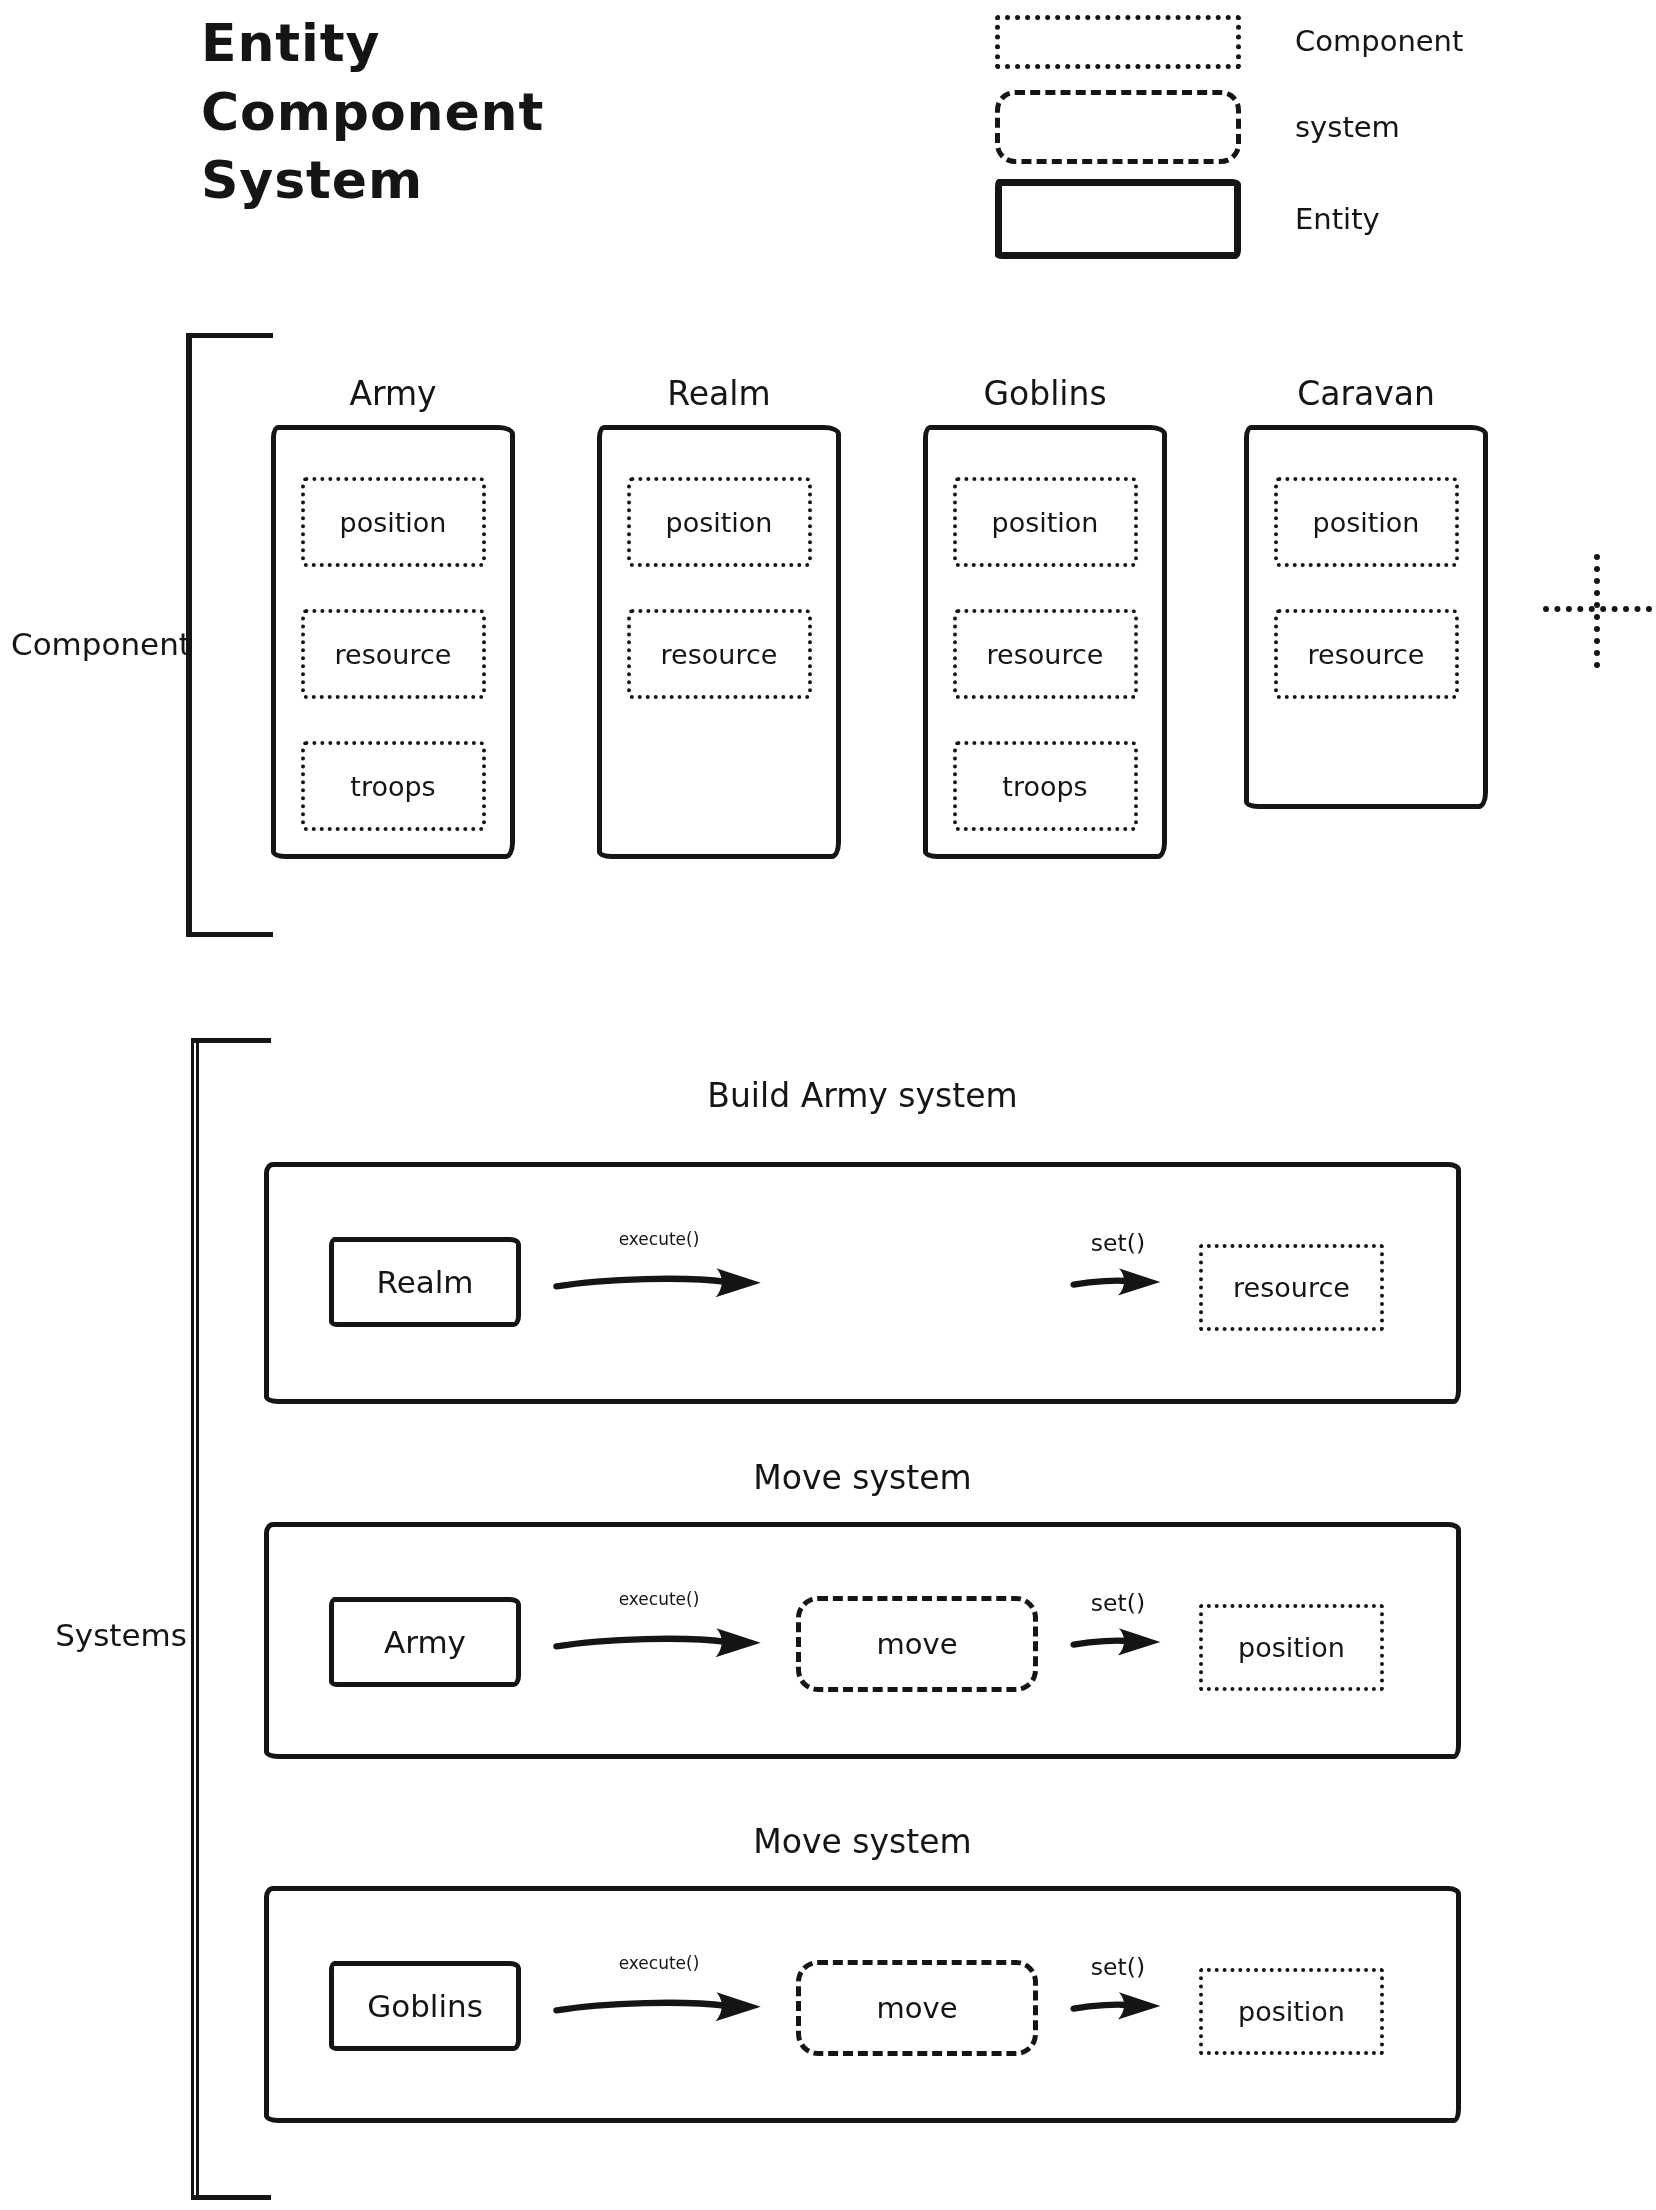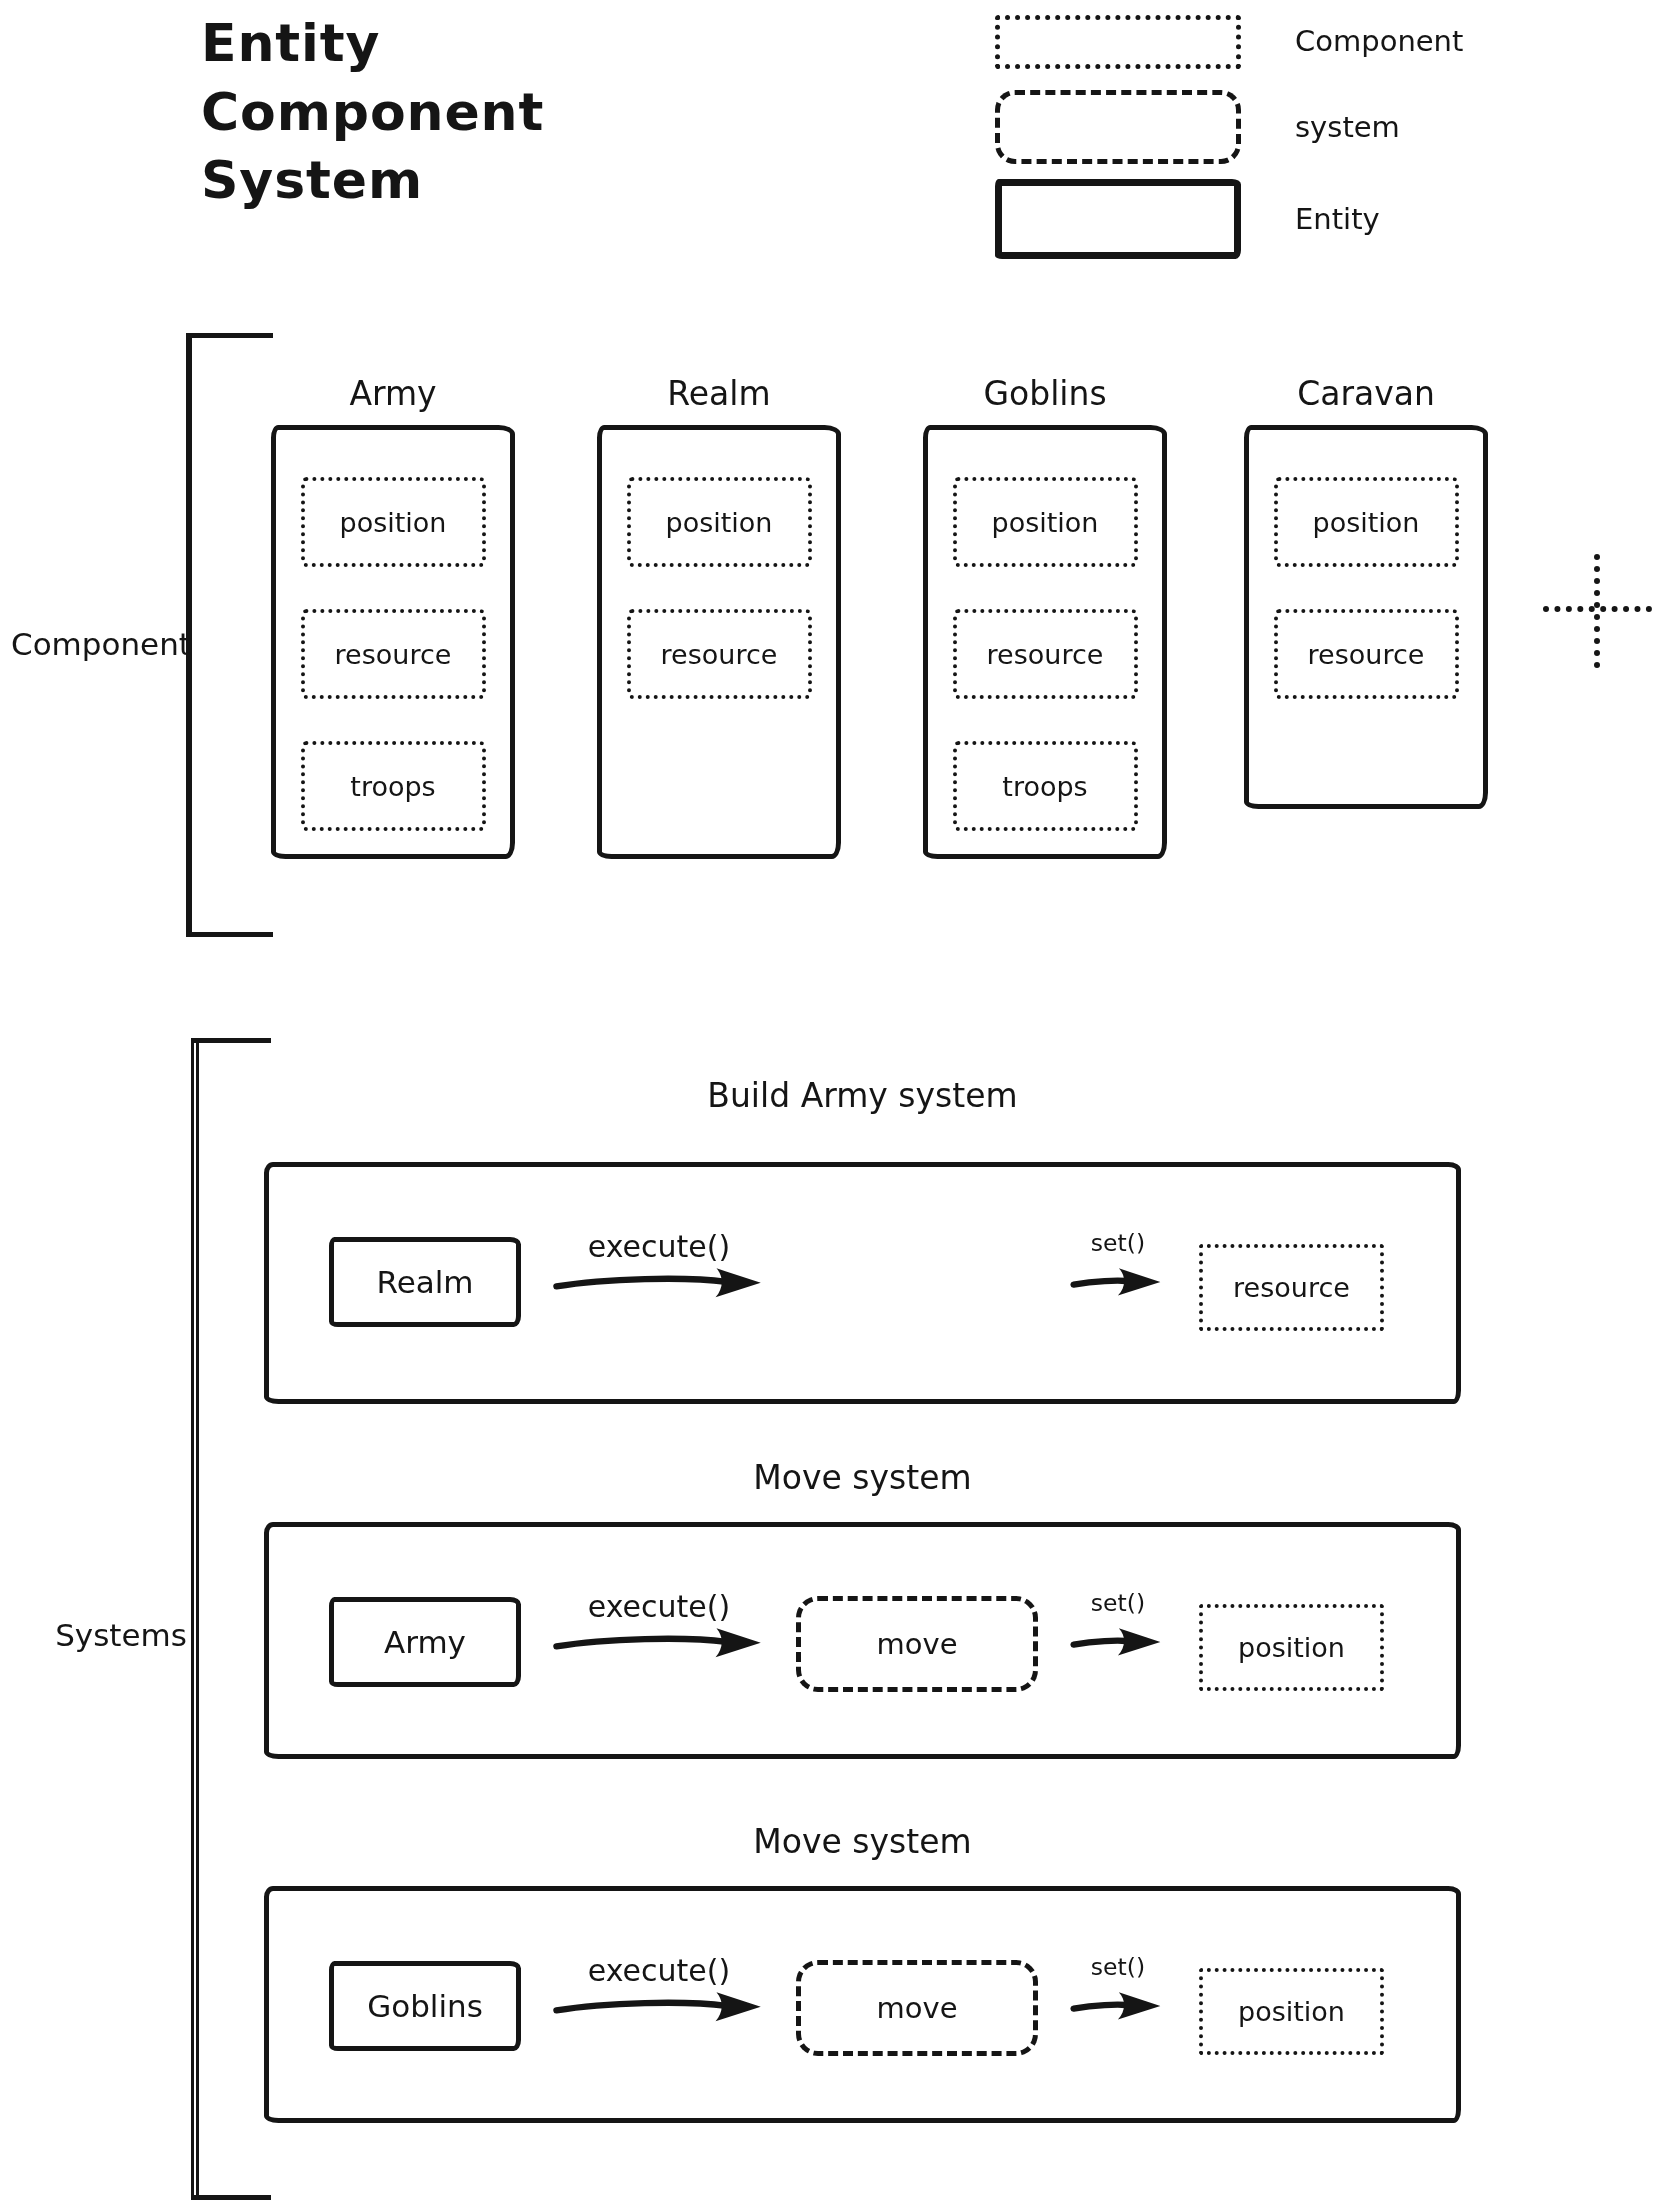--- a/index.html
+++ b/index.html
@@ -74,21 +74,21 @@
   .fn-box{
     position:absolute; left:527px; top:69px; width:242px; height:96px; box-sizing:border-box;
     border:5.4px dashed var(--ink); border-radius:22px;
     display:flex; align-items:center; justify-content:center; font-size:29px;
   }
   .comp-box{
     position:absolute; left:930px; top:77px; width:185px; height:87px; box-sizing:border-box;
     border:4.5px dotted var(--ink); border-radius:3.6px;
     display:flex; align-items:center; justify-content:center; font-size:27px;
   }
-  .call-label{ position:absolute; left:286px; top:62px; width:208px; text-align:center; font-size:30px; }
+  .call-label{ position:absolute; left:286px; top:62px; width:208px; text-align:center; font-size:17px; }
   .set-label{ position:absolute; left:801px; top:62px; width:96px; text-align:center; font-size:23.5px; }
   .arrow{ position:absolute; top:94px; height:40px; }
   .arrow-1{ left:282px; width:217px; }
   .arrow-2{ left:801px; width:94px; }
   .arrow .shaft{ fill:none; stroke:var(--ink); stroke-width:7; stroke-linecap:round; }
   .arrow .head{ fill:var(--ink); stroke:none; }
 </style>
 </head>
 <body>
 

